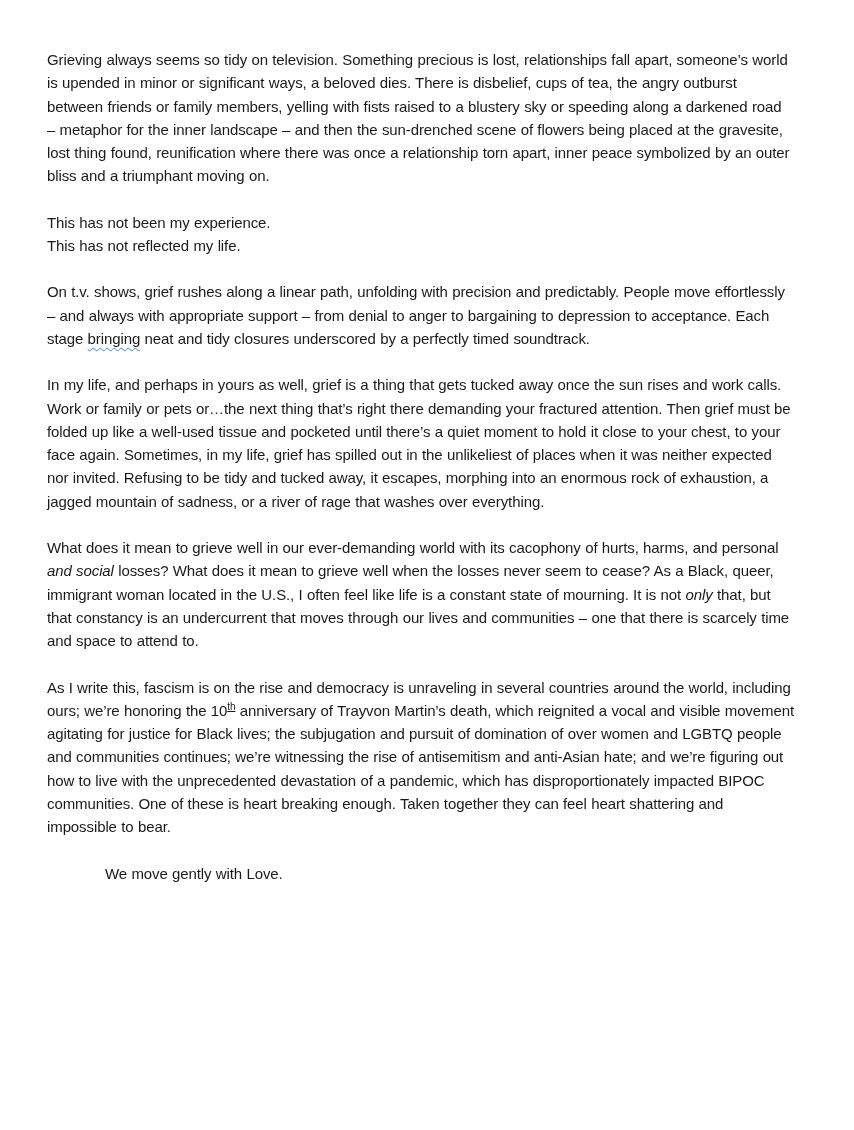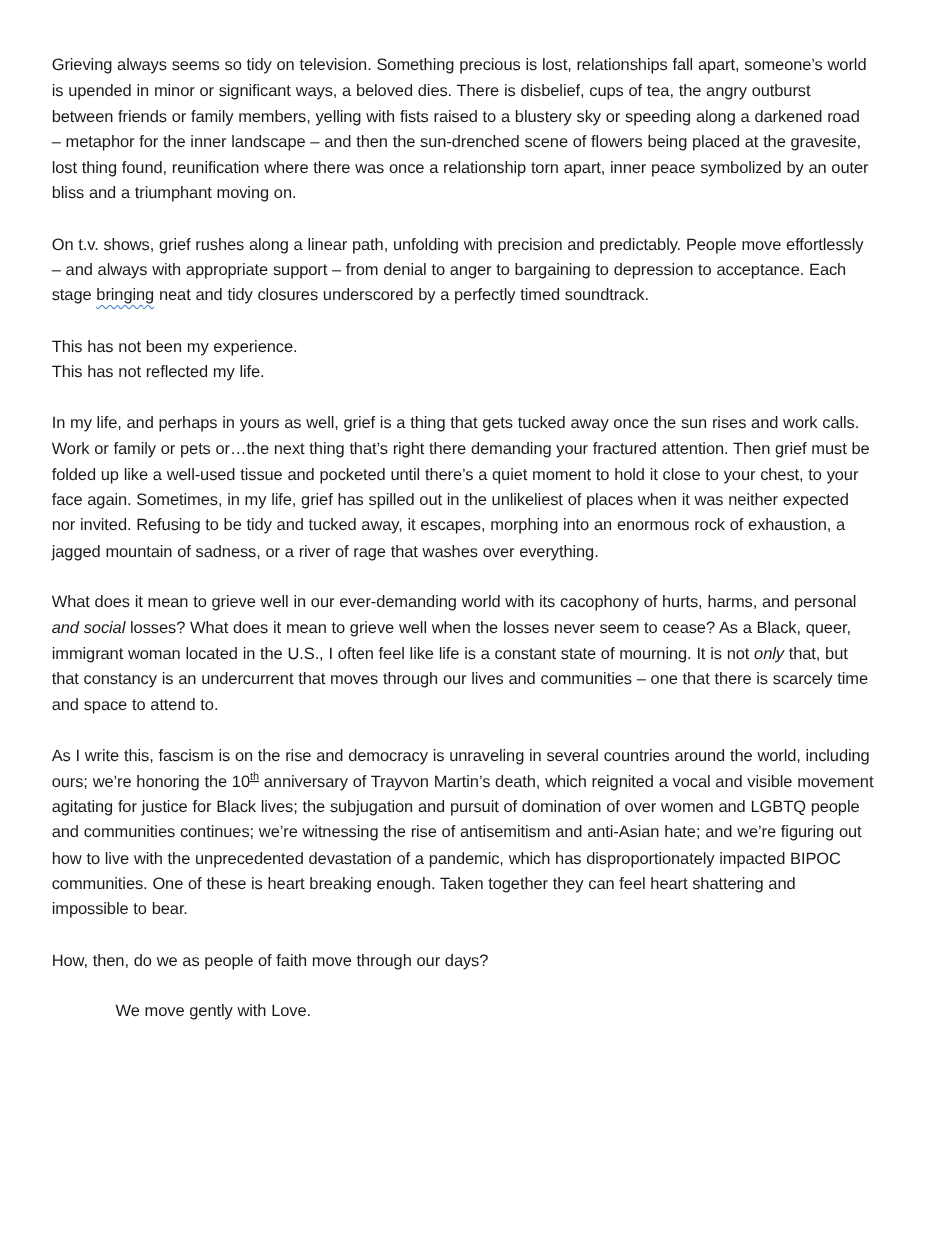--- a/index.html
+++ b/index.html
@@ -52,43 +52,40 @@
 <body>
 
 <div class="page">
   <div class="doc">
 
     <p>
       <span>Grieving always seems so tidy on television. Something precious is lost, relationships fall apart, someone’s world is upended in minor or significant ways, a beloved dies. There is disbelief, cups of tea, the angry outburst between friends or family members, yelling with fists raised to a blustery sky or speeding along a darkened road – metaphor for the inner landscape – and then the sun-drenched scene of flowers being placed at the gravesite, lost thing found, reunification where there was once a relationship torn apart, inner peace symbolized by an outer bliss and a triumphant moving on.</span>
     </p>
 
     <p>
-      <span>On t.v. shows, grief rushes along a linear path, unfolding with precision and predictably. People move effortlessly – and always with appropriate support – from denial to anger to bargaining to depression to acceptance. Each stage </span><span class="run-squiggle">bringing</span><span> neat and tidy closures underscored by a perfectly timed soundtrack.</span>
+      <span>This has not been my experience.</span><br>
+      <span>This has not reflected my life.</span>
     </p>
 
     <p>
-      <span>This has not been my experience.</span><br>
-      <span>This has not reflected my life.</span>
+      <span>On t.v. shows, grief rushes along a linear path, unfolding with precision and predictably. People move effortlessly – and always with appropriate support – from denial to anger to bargaining to depression to acceptance. Each stage </span><span class="run-squiggle">bringing</span><span> neat and tidy closures underscored by a perfectly timed soundtrack.</span>
     </p>
 
     <p>
       <span>In my life, and perhaps in yours as well, grief is a thing that gets tucked away once the sun rises and work calls. Work or family or pets or…the next thing that’s right there demanding your fractured attention. Then grief must be folded up like a well-used tissue and pocketed until there’s a quiet moment to hold it close to your chest, to your face again. Sometimes, in my life, grief has spilled out in the unlikeliest of places when it was neither expected nor invited. Refusing to be tidy and tucked away, it escapes, morphing into an enormous rock of exhaustion, a jagged mountain of sadness, or a river of rage that washes over everything.</span>
     </p>
 
     <p>
       <span>What does it mean to grieve well in our ever-demanding world with its cacophony of hurts, harms, and personal </span><span class="run-italic">and social</span><span> losses? What does it mean to grieve well when the losses never seem to cease? As a Black, queer, immigrant woman located in the U.S., I often feel like life is a constant state of mourning. It is not </span><span class="run-italic">only</span><span> that, but that constancy is an undercurrent that moves through our lives and communities – one that there is scarcely time and space to attend to.</span>
     </p>
 
     <p>
       <span>As I write this, fascism is on the rise and democracy is unraveling in several countries around the world, including ours; we’re honoring the 10</span><span class="run-sup">th</span><span> anniversary of Trayvon Martin’s death, which reignited a vocal and visible movement agitating for justice for Black lives; the subjugation and pursuit of domination of over women and LGBTQ people and communities continues; we’re witnessing the rise of antisemitism and anti-Asian hate; and we’re figuring out how to live with the unprecedented devastation of a pandemic, which has disproportionately impacted BIPOC communities. One of these is heart breaking enough. Taken together they can feel heart shattering and impossible to bear.</span>
     </p>
 
-    <p>
-      <span>How, then, do we as people of faith move through our days?</span>
-    </p>
 
 
     <p class="indented">
       <span>We move gently with Love.</span>
     </p>
 
   </div>
 </div>
 
 </body></html>

